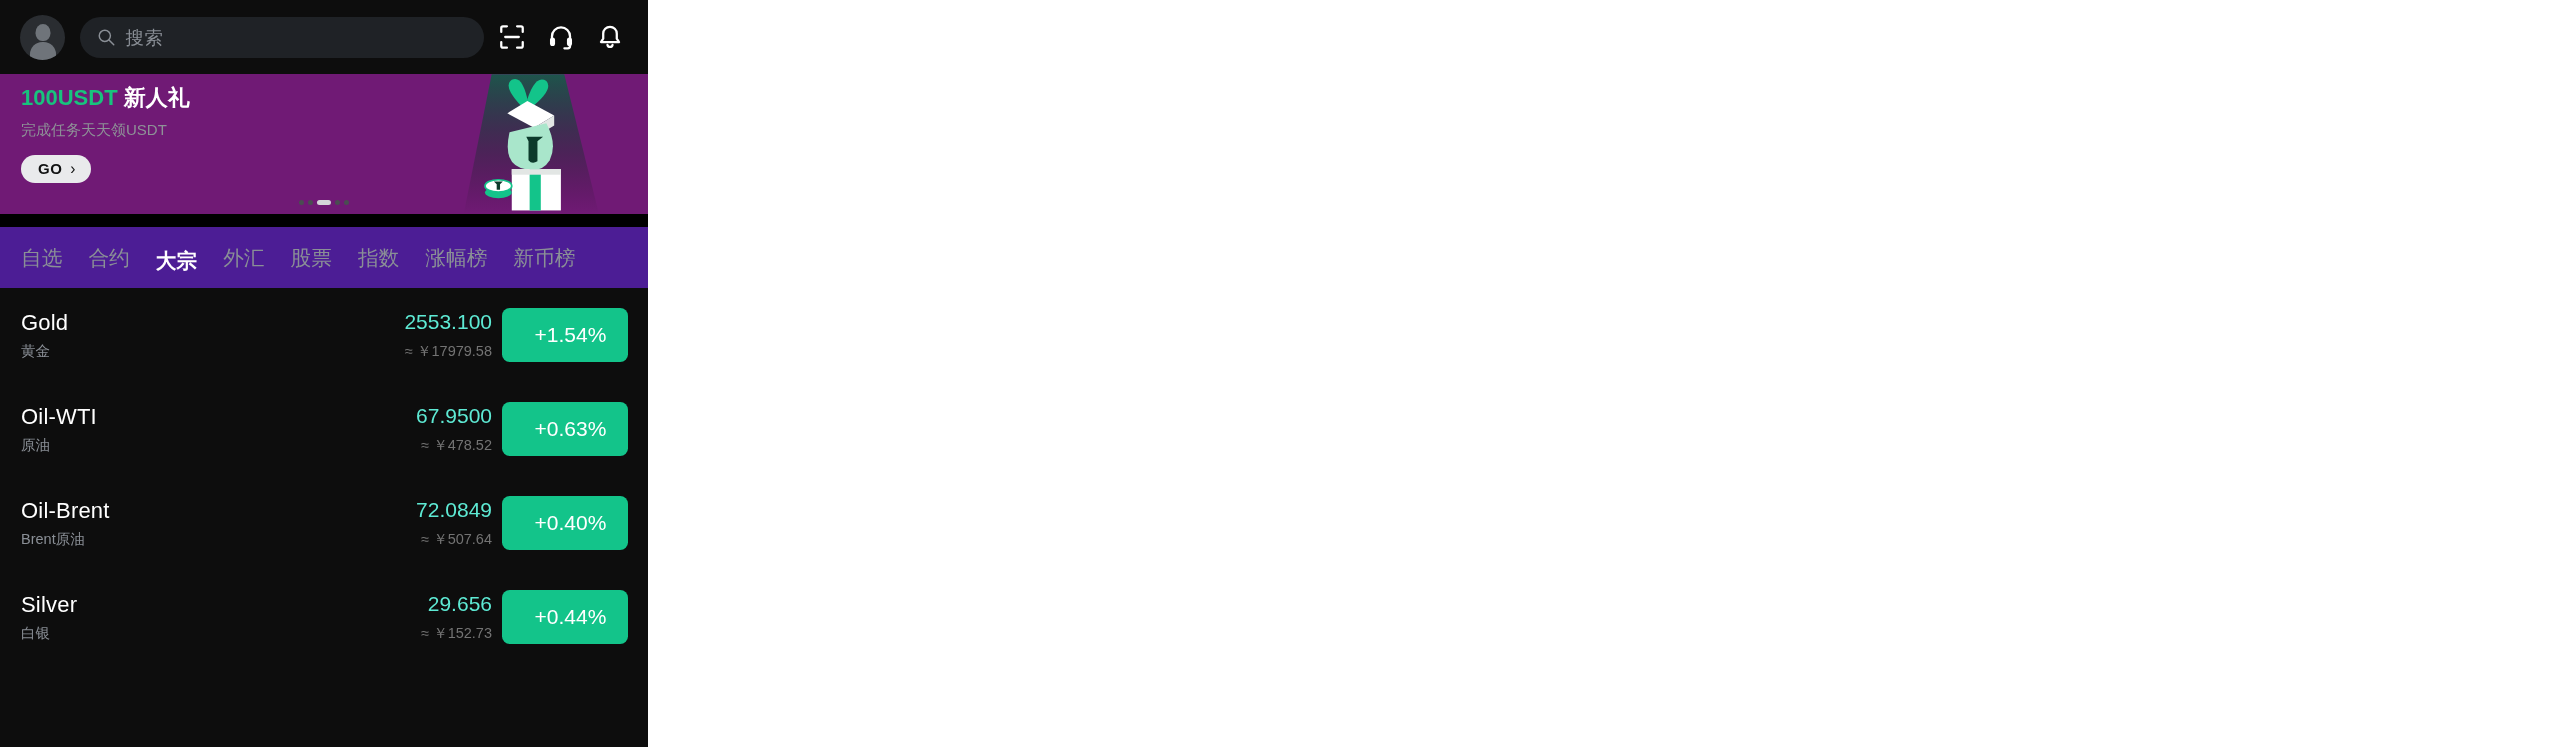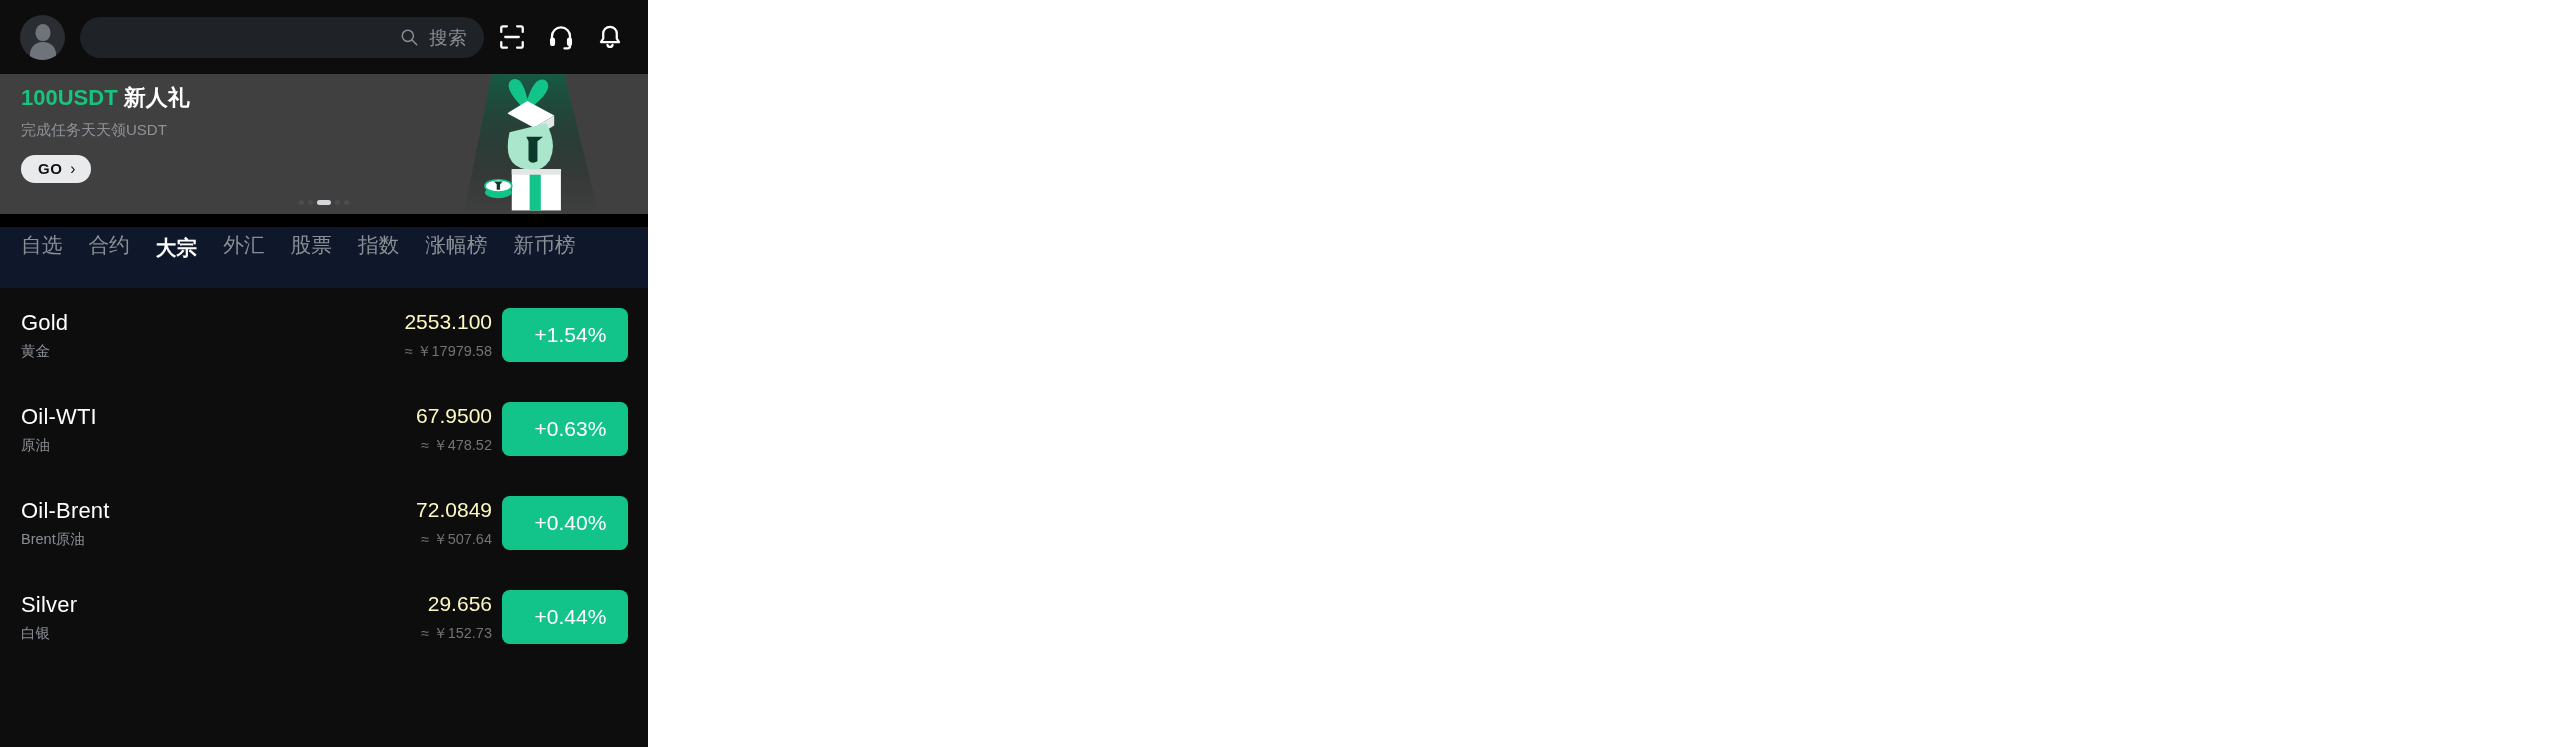--- a/index.html
+++ b/index.html
@@ -50,33 +50,32 @@
   .searchbox {
     flex:1 1 auto;
     height:41px;
     background:#1f2226;
     border-radius:20.7px;
     display:flex;
     align-items:center;
     padding:0 17px;
     gap:10px;
     max-width:447px;
-    justify-content:flex-end;
   }
   .srch-ic { width:19px; height:19px; flex:0 0 auto; }
   .srch-ic circle, .srch-ic line { stroke:#8a8f96; }
   .srch-ph { color:#8a8f96; font-size:18.4px; letter-spacing:0.6px; }
   .hdr-icons { margin-left:auto; display:flex; align-items:center; gap:23.4px; }
   .hic { width:26px; height:26px; flex:0 0 auto; }
 
   
   .banner {
     position:relative;
     height:140px;
-    background:#404040;
+    background:#701a75;
     padding:12.3px 0 0 21px;
     overflow:hidden;
   }
   .bn-kicker { font-size:22px; font-weight:700; color:#ffffff; letter-spacing:0px; line-height:1.1; white-space:nowrap; }
   .bn-kicker .accent { color:#18c37d; }
   .bn-sub { margin-top:11px; font-size:15px; color:#8e9297; white-space:nowrap; }
   .go {
     margin-top:14.5px;
     display:inline-flex; align-items:center; gap:7.8px;
     background:#e9eaec; color:#101112;
@@ -93,21 +92,21 @@
   }
   .dot { width:5px; height:5px; border-radius:2.8px; background:#4a4d52; }
   .dot.active { width:14.5px; background:#d4d6d9; }
 
   .bn-art { position:absolute; right:0; top:0; width:268px; height:140px; }
 
   
   .strip { height:13.4px; background:#000000; }
 
   
-  .tabsWrap { height:61px; background:#0f172a; display:flex; align-items:flex-start; overflow:hidden; }
+  .tabsWrap { height:61px; background:#4c1d95; display:flex; align-items:center; overflow:hidden; }
   .tabs { display:flex; align-items:center; gap:26px; white-space:nowrap; }
   .tab { font-size:20.7px; color:#8a8f96; }
   .tab.active { color:#ffffff; font-weight:700;margin-top:7px; }
 
   
   .thead {
     display:flex; align-items:center;
     padding:0 20px 0 21px;
     height:33px;
   }
@@ -116,21 +115,21 @@
   .th.price { margin-left:auto; text-align:right; }
   .th.chg { width:140px; text-align:right; }
 
   .rows { padding:0 20px 0 21px; }
   .row { display:flex; align-items:center; height:94px; }
   .r-left { display:flex; flex-direction:column; gap:6.7px; }
   .r-sym { font-size:22px; color:#ffffff; font-weight:400; letter-spacing:0.2px; }
   .r-name { font-size:14.5px; color:#8a8f96; }
   .r-mid { margin-left:auto; display:flex; flex-direction:column; align-items:flex-end; gap:7.8px; padding-right:10px; }
   .r-price { font-size:21px; font-weight:400; }
-  .r-price.up { color:#fef9c3; }
+  .r-price.up { color:#5eead4; }
   .r-cny { font-size:14.5px; color:#737373; }
   .r-badge {
     width:126px; height:54px; border-radius:7.8px;
     display:flex; align-items:center; justify-content:center;
     font-size:21px; color:#ffffff; font-weight:400;
     flex:0 0 auto;
   }
   .r-badge.up { background:#13c48a;padding-left:11px; }
 </style>
 </head>

